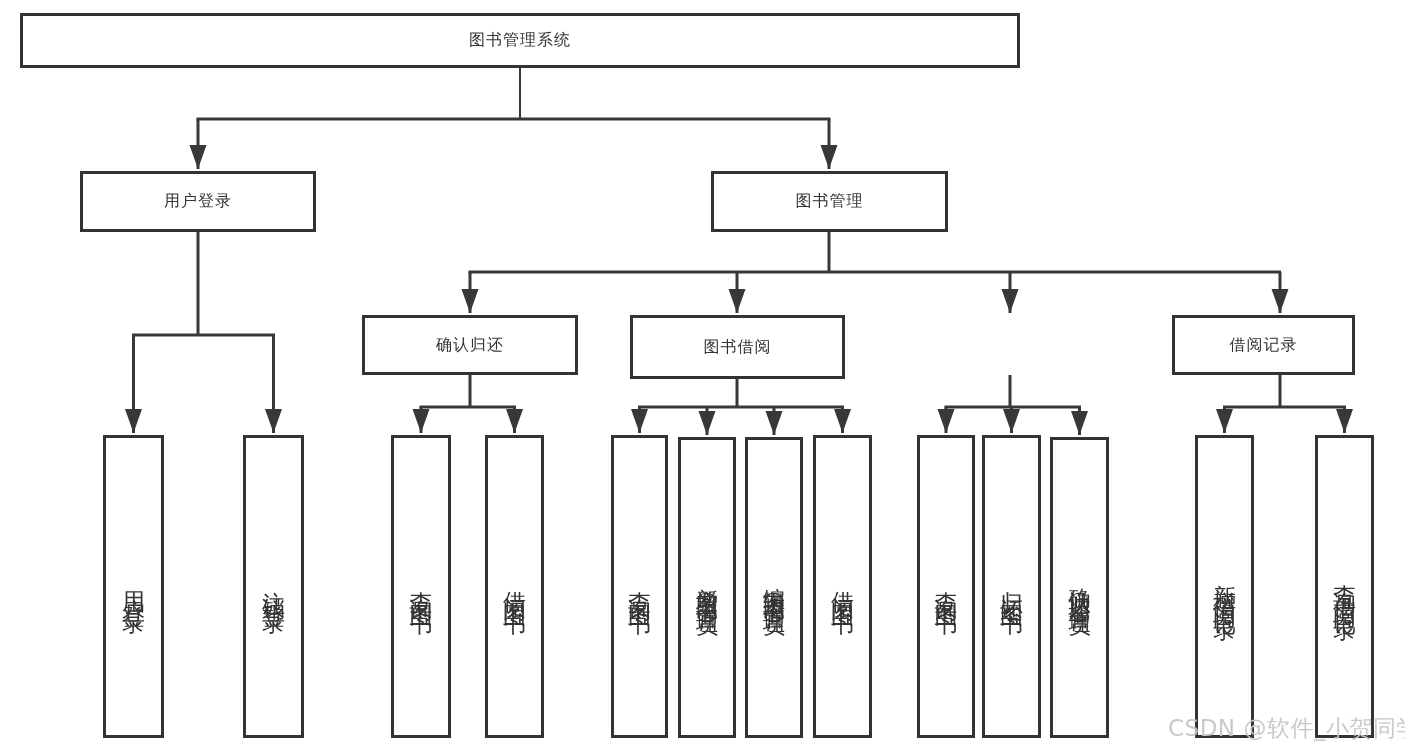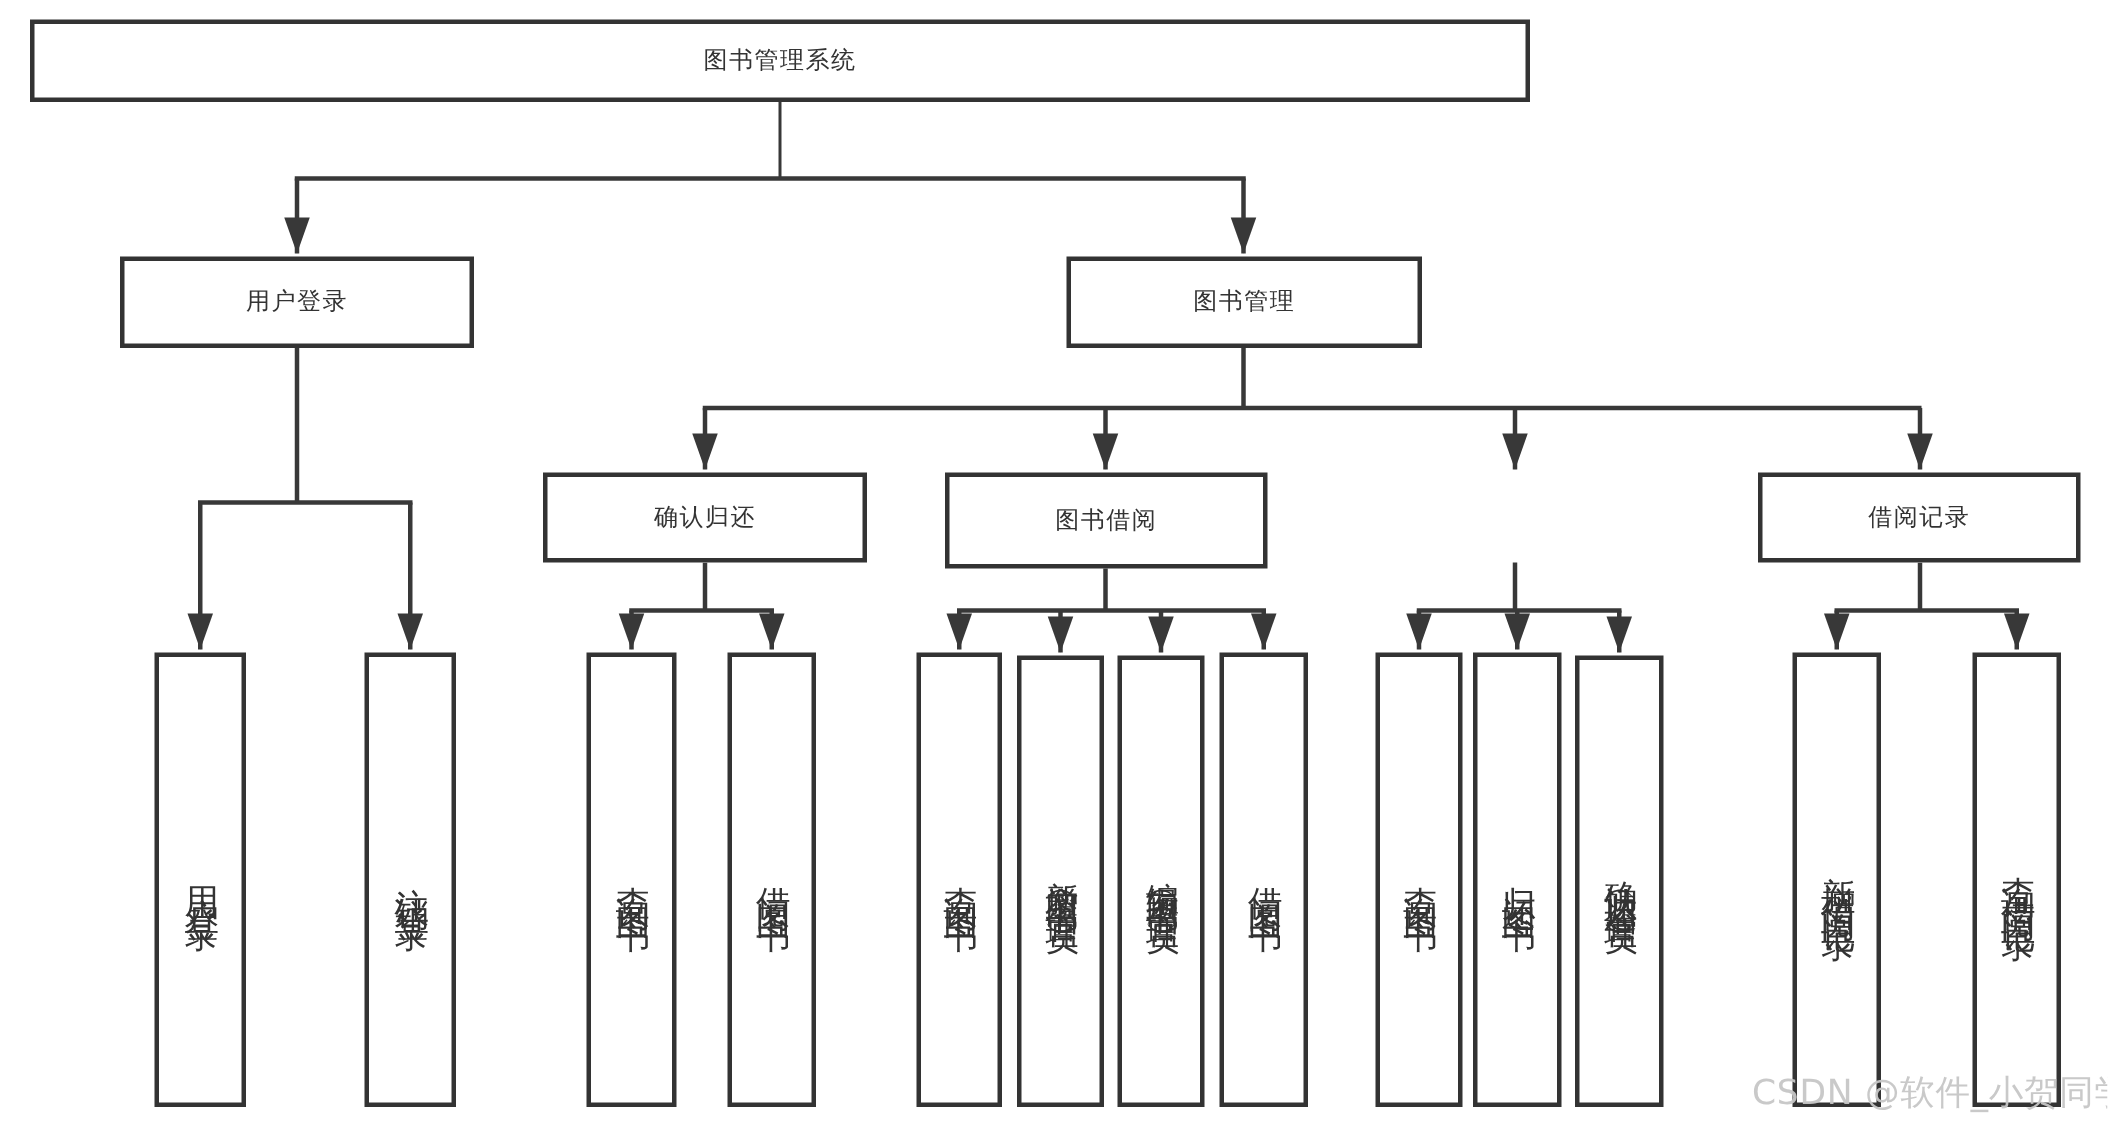--- a/index.html
+++ b/index.html
@@ -115,21 +115,21 @@
     </g>
   </svg>
 
   <div class="node h-node" style="left:20px; top:13px; width:1000px; height:55px;">图书管理系统</div>
 
   <div class="node h-node" style="left:80px; top:171px; width:236px; height:61px;">用户登录</div>
   <div class="node h-node" style="left:711px; top:171px; width:237px; height:61px;">图书管理</div>
 
   <div class="node h-node" style="left:362px; top:315px; width:216px; height:60px;">确认归还</div>
   <div class="node h-node" style="left:630px; top:315px; width:215px; height:64px;">图书借阅</div>
-  <div class="node h-node" style="left:1172px; top:315px; width:215px; height:60px;">借阅记录</div>
+  <div class="node h-node" style="left:1172px; top:315px; width:183px; height:60px;">借阅记录</div>
 
   <div class="node v-node" style="left:103px; top:435px; width:61px; height:303px;">用户登录</div>
   <div class="node v-node" style="left:243px; top:435px; width:61px; height:303px;">注销登录</div>
 
   <div class="node v-node" style="left:391px; top:435px; width:60px; height:303px;">查询图书</div>
   <div class="node v-node" style="left:485px; top:435px; width:59px; height:303px;">借阅图书</div>
 
   <div class="node v-node" style="left:611px; top:435px; width:57px; height:303px;">查询图书</div>
   <div class="node v-node long" style="left:678px; top:437px; width:58px; height:301px;">新增图书（管理员）</div>
   <div class="node v-node long" style="left:745px; top:437px; width:58px; height:301px;">编辑图书（管理员）</div>

